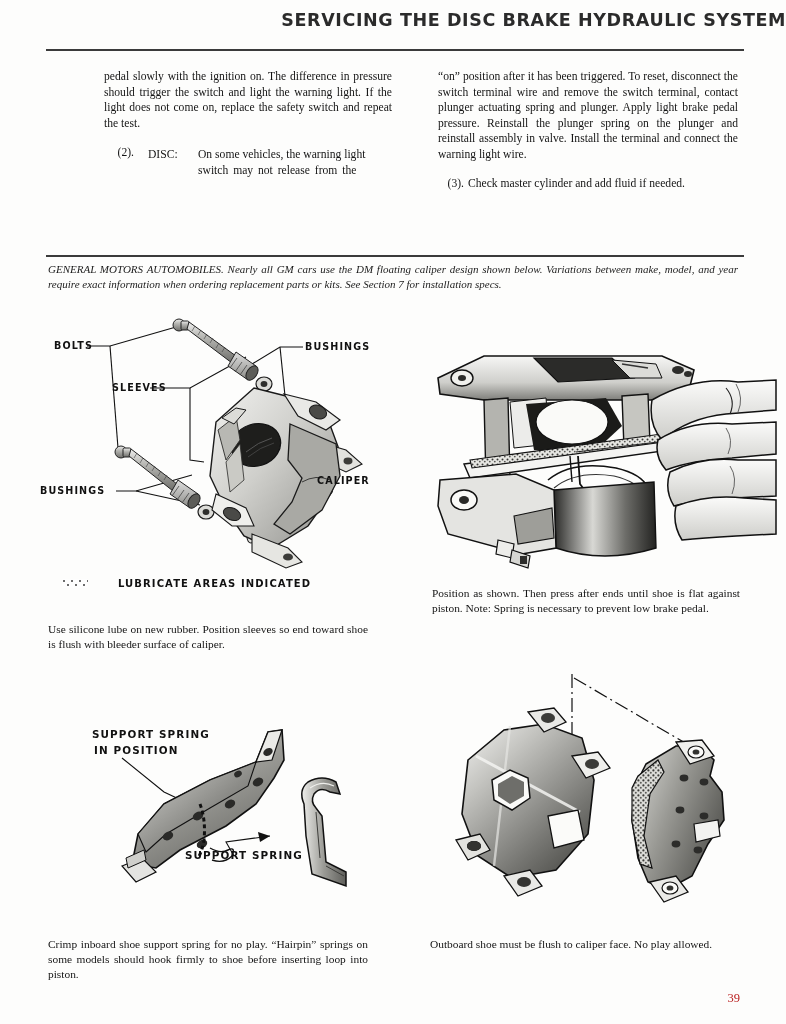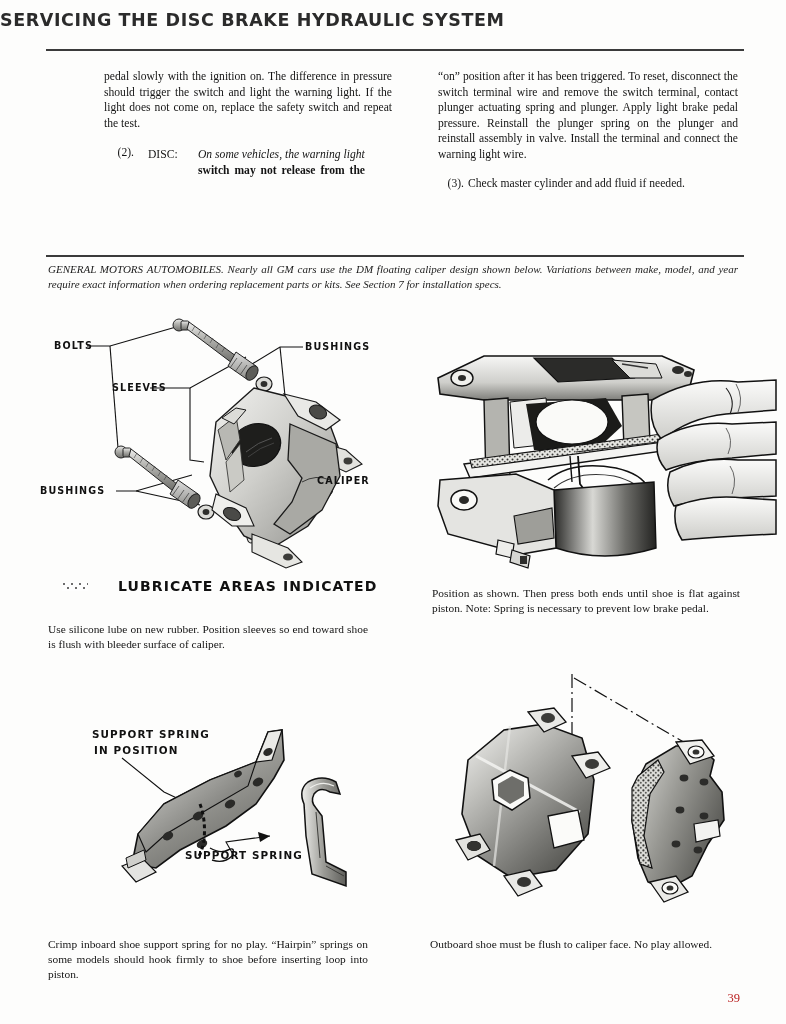--- a/index.html
+++ b/index.html
@@ -16,21 +16,21 @@
   .page {
     position: absolute;
     inset: 0;
     background: #fdfdfc;
   }
 
   
   .page-title {
     position: absolute;
     top: 10px; left: 0; right: 0;
-    text-align: left;
+    text-align: right;
     font-family: "DejaVu Sans", sans-serif;
     font-weight: bold;
     font-size: 17.5px;
     letter-spacing: 0.6px;
     color: #2b2b2b;
   }
   .rule {
     position: absolute;
     background: #3b3b3b;
   }
@@ -66,27 +66,26 @@
     padding-left: 44px;
     margin-top: 16px;
   }
   .note .note-label {
     position: absolute;
     left: 44px; top: 0;
   }
   .note .note-body {
     display: block;
     text-indent: 50px;
-    font-style: italic;
   }
   .note .note-line2 {
     display: block;
     padding-left: 50px;
   }
-  .wide-sp { word-spacing: 2px; font-weight: bold; }
+  .wide-sp { word-spacing: 2px; }
 
   
   .gm-block {
     position: absolute;
     left: 48px; top: 262px; width: 690px;
     font-size: 11px;
     line-height: 14.5px;
     text-align: justify;
     color: #1b1b1b;
     font-style: italic;
@@ -124,21 +123,21 @@
     background-image:
       radial-gradient(circle at 2px 2px, #555 1px, transparent 1.2px),
       radial-gradient(circle at 6px 6px, #555 1px, transparent 1.2px);
     background-size: 8px 8px, 8px 8px;
     background-color: #fff;
     opacity: .85;
   }
   .legend .legend-text {
     font-family: "DejaVu Sans", sans-serif;
     font-weight: bold;
-    font-size: 14px;
+    font-size: 10px;
     letter-spacing: 1.1px;
     color: #111;
     padding-left: 19px;
   }
 
   .page-number {
     position: absolute;
     right: 46px; bottom: 18px;
     font-size: 12.5px;
     color: #b91c1c;
@@ -406,21 +405,21 @@
         <path d="M310,36 Q318,50 312,64" fill="none" stroke="#555" stroke-width=".9"></path>
         <path d="M232,92 Q264,72 306,76 L350,74 L350,106 L306,110 Q266,112 240,122 Q228,108 232,92 Z" fill="url(#hHand)" stroke="#111" stroke-width="1.5"></path>
         <path d="M244,124 Q276,108 312,112 L350,112 L350,148 L308,150 Q270,152 248,158 Q238,142 244,124 Z" fill="url(#hHand)" stroke="#111" stroke-width="1.5"></path>
         <path d="M250,158 Q282,146 318,150 L350,152 L350,186 L310,188 Q276,190 256,192 Q246,176 250,158 Z" fill="url(#hHand)" stroke="#111" stroke-width="1.5"></path>
         <path d="M300,80 Q308,92 302,106" fill="none" stroke="#555" stroke-width=".9"></path>
         <path d="M304,118 Q312,130 306,146" fill="none" stroke="#555" stroke-width=".9"></path>
       </g>
     </svg>
   </div>
 
-  <div class="fig-caption" style="left:432px; top:586px; width:308px;">Position as shown. Then press both ends until shoe is flat against piston. Note: Spring is necessary to prevent low brake pedal.</div>
+  <div class="fig-caption" style="left:432px; top:586px; width:308px;">Position as shown. Then press after ends until shoe is flat against piston. Note: Spring is necessary to prevent low brake pedal.</div>
 
   <div class="fig" style="left:60px; top:716px; width:350px; height:190px;">
     <svg width="350" height="190" viewBox="0 0 350 190">
       <defs>
         <linearGradient id="sShoe" x1="0" y1="0" x2="0.6" y2="1">
           <stop offset="0%" stop-color="#e9e9e6"></stop>
           <stop offset="40%" stop-color="#a9a9a4"></stop>
           <stop offset="100%" stop-color="#6b6b67"></stop>
         </linearGradient>
         <linearGradient id="sPlate" x1="0" y1="0" x2="1" y2="1">

